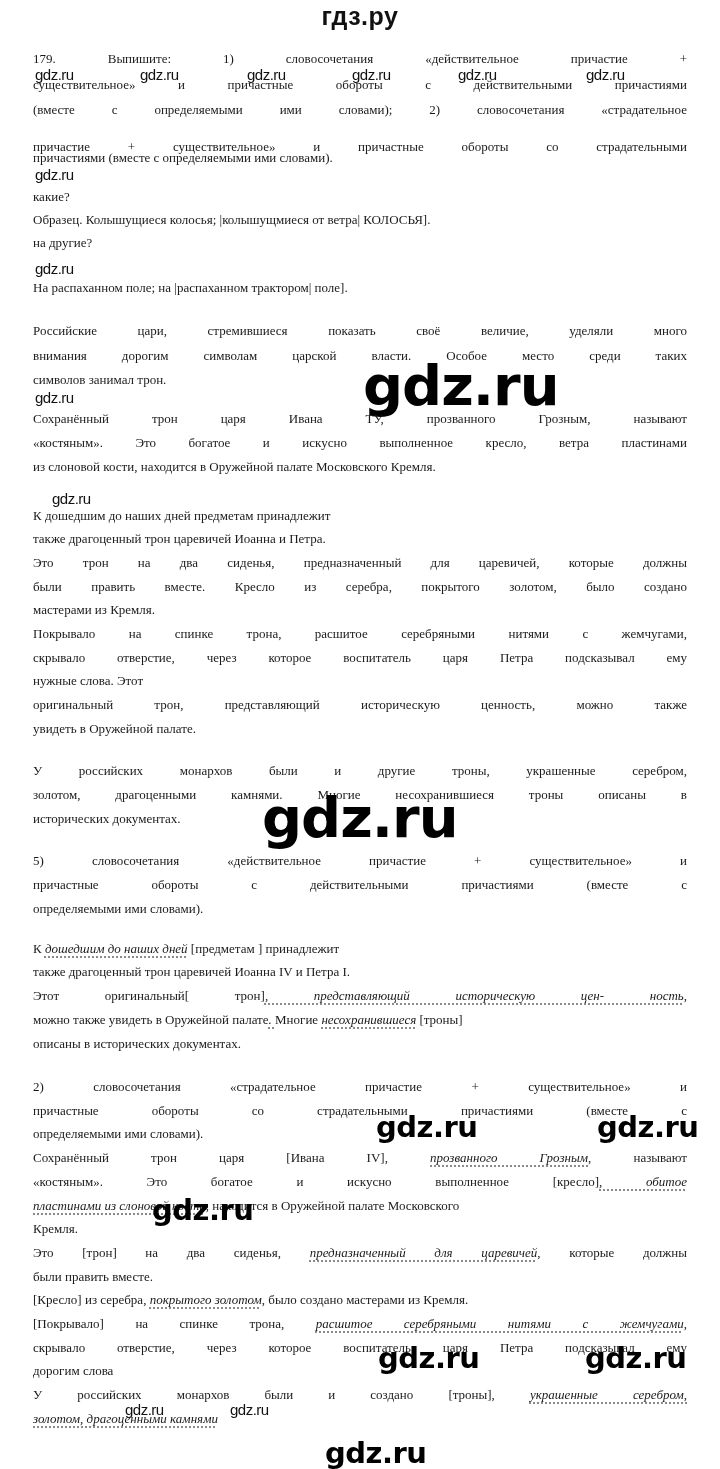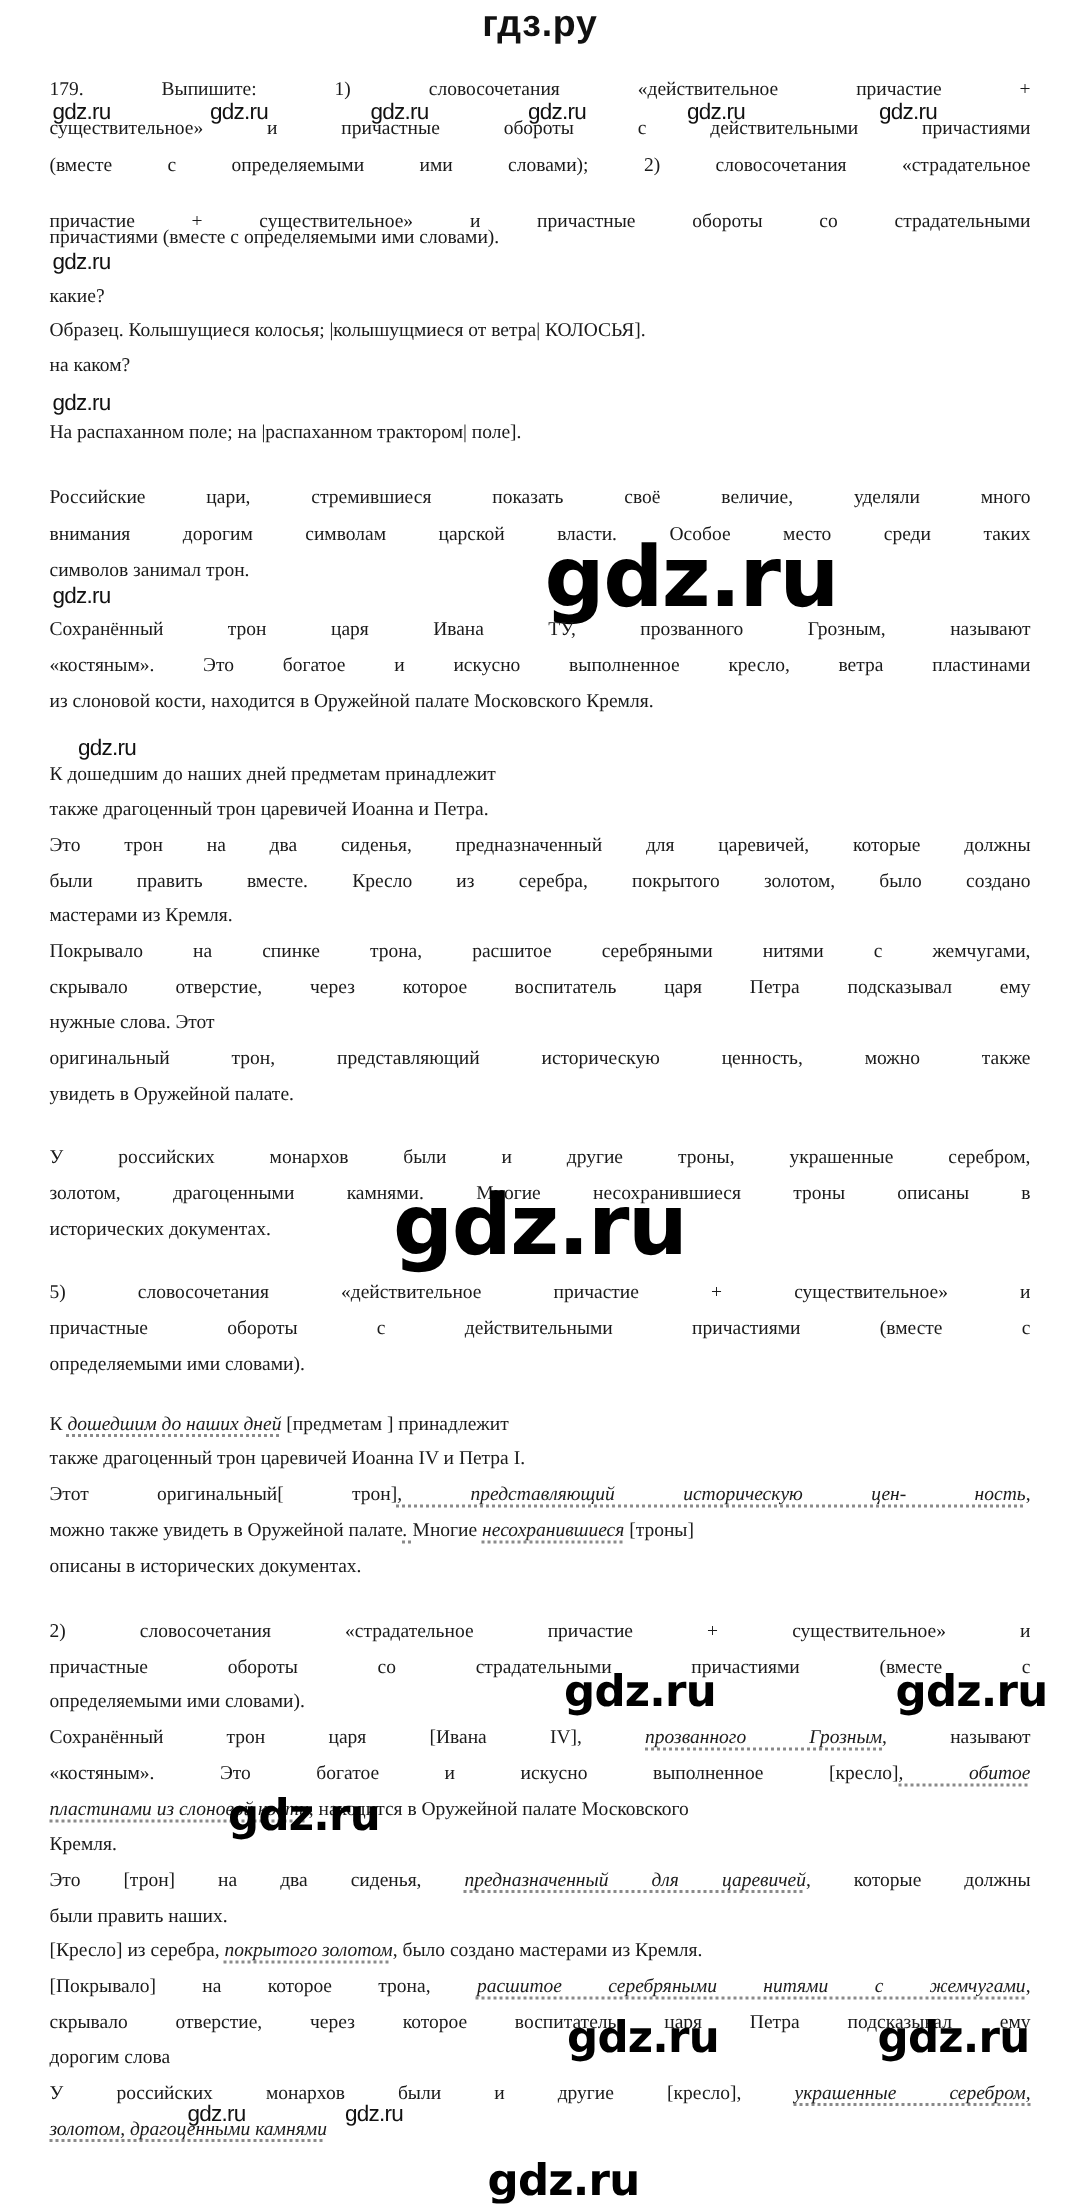--- a/index.html
+++ b/index.html
@@ -33,21 +33,21 @@
 <div class="wm-small" style="left:35px;top:67px">gdz.ru</div>
 <div class="wm-small" style="left:140px;top:67px">gdz.ru</div>
 <div class="wm-small" style="left:247px;top:67px">gdz.ru</div>
 <div class="wm-small" style="left:352px;top:67px">gdz.ru</div>
 <div class="wm-small" style="left:458px;top:67px">gdz.ru</div>
 <div class="wm-small" style="left:586px;top:67px">gdz.ru</div>
 
 <div class="wm-small" style="left:35px;top:167px">gdz.ru</div>
 <div class="line" style="top:186px">какие?</div>
 <div class="line" style="top:209px">Образец. Колышущиеся колосья; |колышущмиеся от ветра| КОЛОСЬЯ].</div>
-<div class="line" style="top:232px">на каком?</div>
+<div class="line" style="top:232px">на другие?</div>
 <div class="wm-small" style="left:35px;top:261px">gdz.ru</div>
 <div class="line" style="top:277px">На распаханном поле; на |распаханном трактором| поле].</div>
 
 <div class="line just" style="top:320px">Российские цари, стремившиеся показать своё величие, уделяли много</div>
 <div class="line just" style="top:345px">внимания дорогим символам царской власти. Особое место среди таких</div>
 <div class="line" style="top:369px">символов занимал трон.</div>
 <div class="wm-big" style="left:363px;top:358px">gdz.ru</div>
 <div class="wm-small" style="left:35px;top:390px">gdz.ru</div>
 
 <div class="line just" style="top:408px">Сохранённый трон царя Ивана ТУ, прозванного Грозным, называют</div>
@@ -87,26 +87,26 @@
 <div class="wm-med" style="left:376px;top:1112px">gdz.ru</div>
 <div class="wm-med" style="left:597px;top:1112px">gdz.ru</div>
 
 <div class="line just" style="top:1147px"><span>Сохранённый трон царя [Ивана IV], </span><span class="u">прозванного Грозным</span><span>, называют</span></div>
 <div class="line just" style="top:1171px"><span>«костяным». Это богатое и искусно выполненное [кресло]</span><span class="u">, обитое</span></div>
 <div class="line" style="top:1195px"><span class="u">пластинами из слоновой кости</span><span>, находится в Оружейной палате Московского</span></div>
 <div class="line" style="top:1218px">Кремля.</div>
 <div class="wm-med" style="left:152px;top:1195px">gdz.ru</div>
 
 <div class="line just" style="top:1242px"><span>Это [трон] на два сиденья, </span><span class="u">предназначенный для царевичей</span><span>, которые должны</span></div>
-<div class="line" style="top:1266px">были править наших.</div>
+<div class="line" style="top:1266px">были править вместе.</div>
 <div class="line" style="top:1289px"><span>[Кресло] из серебра, </span><span class="u">покрытого золотом</span><span>, было создано мастерами из Кремля.</span></div>
-<div class="line just" style="top:1313px"><span>[Покрывало] на которое трона, </span><span class="u">расшитое серебряными нитями с жемчугами</span><span>,</span></div>
+<div class="line just" style="top:1313px"><span>[Покрывало] на спинке трона, </span><span class="u">расшитое серебряными нитями с жемчугами</span><span>,</span></div>
 <div class="line just" style="top:1337px">скрывало отверстие, через которое воспитатель царя Петра подсказывал ему</div>
 <div class="line" style="top:1360px">дорогим слова</div>
 <div class="wm-med" style="left:378px;top:1343px">gdz.ru</div>
 <div class="wm-med" style="left:585px;top:1343px">gdz.ru</div>
 
-<div class="line just" style="top:1384px"><span>У российских монархов были и другие [кресло], </span><span class="u">украшенные серебром,</span></div>
+<div class="line just" style="top:1384px"><span>У российских монархов были и создано [троны], </span><span class="u">украшенные серебром,</span></div>
 <div class="wm-small" style="left:125px;top:1402px">gdz.ru</div>
 <div class="wm-small" style="left:230px;top:1402px">gdz.ru</div>
 <div class="line" style="top:1408px"><span class="u">золотом, драгоценными камнями</span></div>
 
 <div class="wm-med" style="left:325px;top:1438px">gdz.ru</div>
 
 </body></html>

